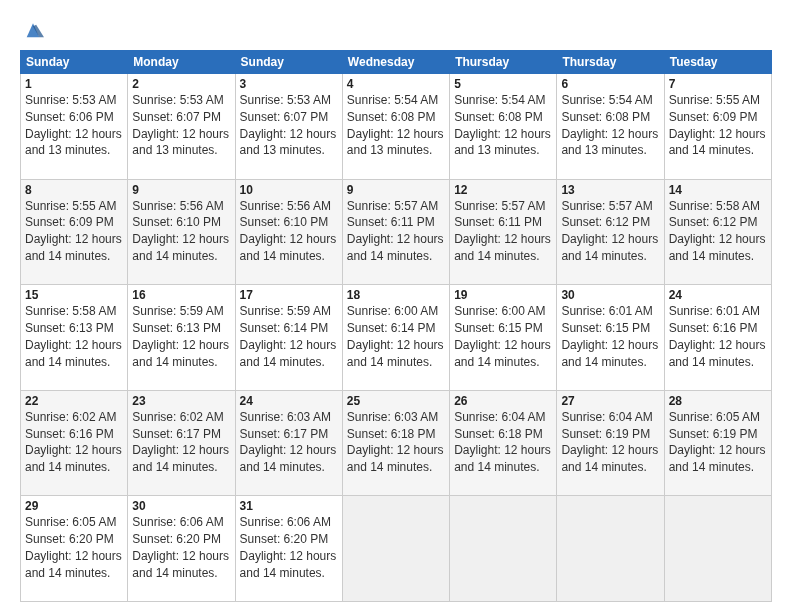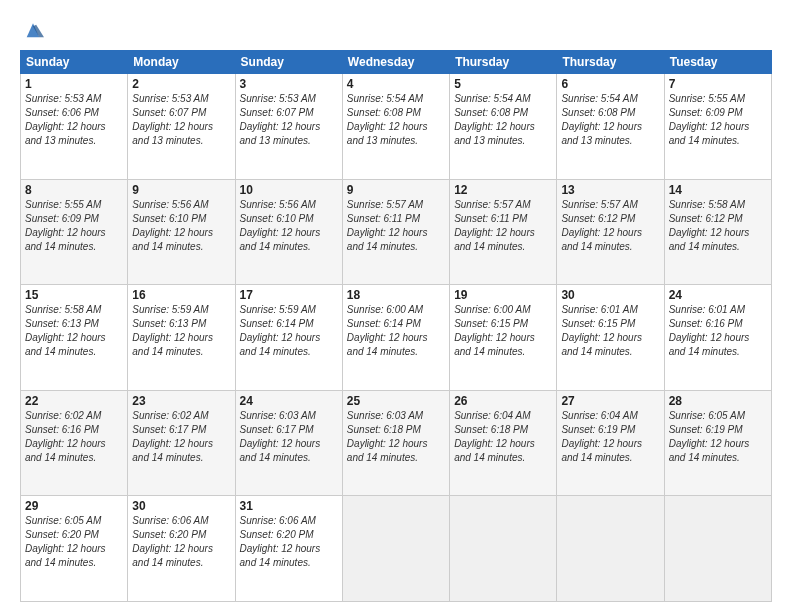--- a/index.html
+++ b/index.html
@@ -88,24 +88,23 @@
       background: #f0f0f0;
     }
     .day-num {
       font-size: 12px;
       font-weight: bold;
       display: block;
       margin-bottom: 1px;
       color: #222;
     }
     .day-info {
-      font-size: 10px;
+      font-size: 12px;
       line-height: 1.4;
       color: #333;
-      font-style: italic;
     }
   </style>
 </head>
 <body>
 
 <div class="page">
   <div class="header">
     <div class="logo">
       <div>
         <div style="display:flex;align-items:center;">

